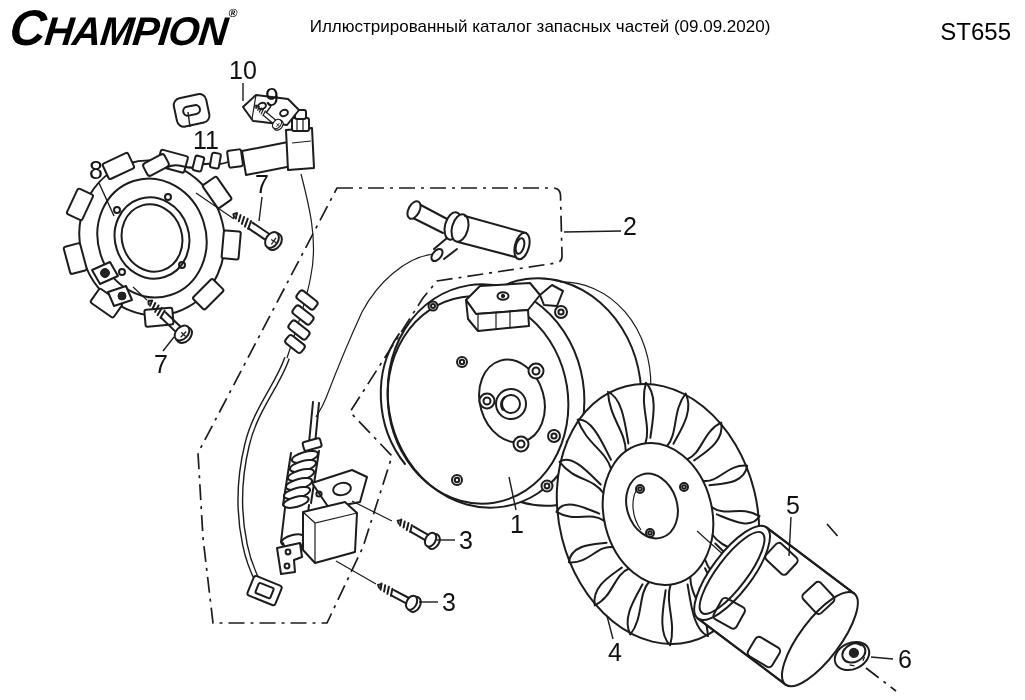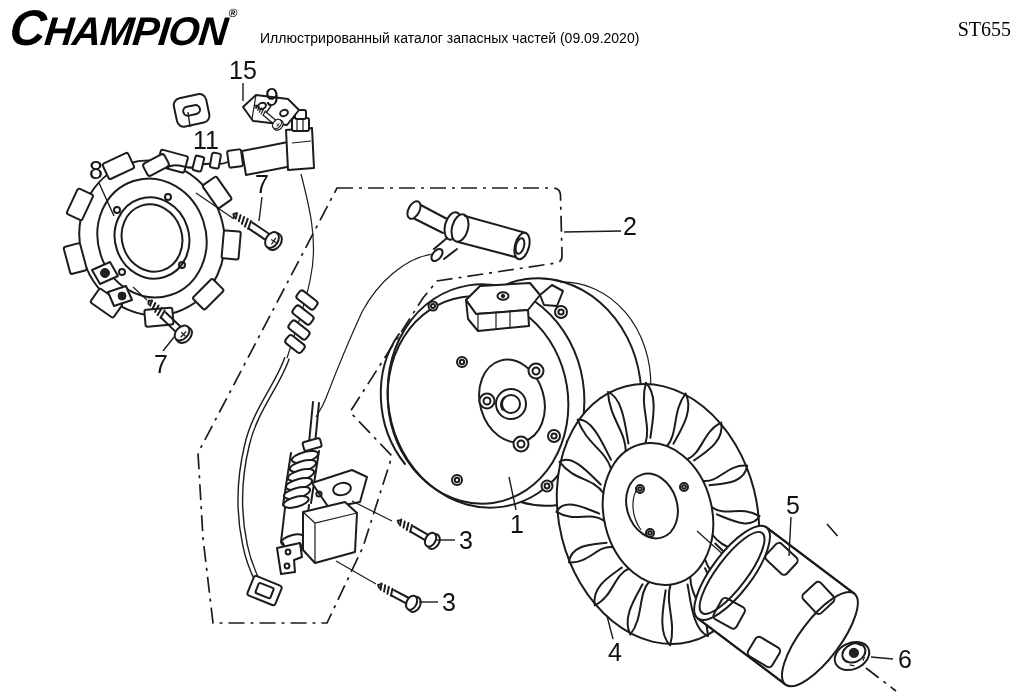--- a/index.html
+++ b/index.html
@@ -4,23 +4,23 @@
 <style>
   html,body{margin:0;padding:0;background:#fff;}
   #page{position:relative;width:1025px;height:700px;background:#fff;overflow:hidden;
         font-family:"Liberation Sans",sans-serif;color:#000;}
   
   #brand{position:absolute;left:10px;top:4px;font-style:italic;font-weight:bold;
          letter-spacing:-1px;transform:skewX(-6deg);white-space:nowrap;}
   #brand .c0{font-size:50px;line-height:48px;}
   #brand .c1{font-size:40px;line-height:48px;}
   #brand sup{font-size:12px;font-style:normal;vertical-align:28px;letter-spacing:0;}
-  #doc-title{position:absolute;left:260px;top:30px;width:560px;
-             font-size:14px;}
-  #model{position:absolute;right:14px;top:18px;font-size:20px;font-family:Liberation Serif, serif;}
+  #doc-title{position:absolute;left:260px;top:17px;width:560px;text-align:center;
+             font-size:17px;}
+  #model{position:absolute;right:14px;top:18px;font-size:24px;}
   
   #diagram{position:absolute;left:0;top:0;width:1025px;height:700px;}
   .callout{position:absolute;transform:translate(-50%,-50%);font-size:25px;
            color:#111;user-select:none;}
   svg .ln{stroke:#1c1c1c;stroke-width:2;fill:none;stroke-linecap:round;stroke-linejoin:round;}
   svg .lnw{stroke:#1c1c1c;stroke-width:2;fill:#fff;stroke-linecap:round;stroke-linejoin:round;}
   svg .thin{stroke:#1c1c1c;stroke-width:1.2;fill:none;}
   svg .lead{stroke:#1c1c1c;stroke-width:1.4;fill:none;}
   svg .chain{stroke:#1c1c1c;stroke-width:1.7;fill:none;stroke-dasharray:16 6 3 6;}
   svg .dark{fill:#222;stroke:#1c1c1c;}
@@ -299,15 +299,15 @@
   <div class="callout" style="left:630px;top:226px">2</div>
   <div class="callout" style="left:466px;top:540px">3</div>
   <div class="callout" style="left:449px;top:602px">3</div>
   <div class="callout" style="left:615px;top:652px">4</div>
   <div class="callout" style="left:793px;top:505px">5</div>
   <div class="callout" style="left:905px;top:659px">6</div>
   <div class="callout" style="left:262px;top:184px">7</div>
   <div class="callout" style="left:161px;top:364px">7</div>
   <div class="callout" style="left:96px;top:170px">8</div>
   <div class="callout" style="left:272px;top:97px">9</div>
-  <div class="callout" style="left:243px;top:70px">15</div>
+  <div class="callout" style="left:243px;top:70px">10</div>
   <div class="callout" style="left:206px;top:140px">11</div>
 </div>
 
 </body></html>

